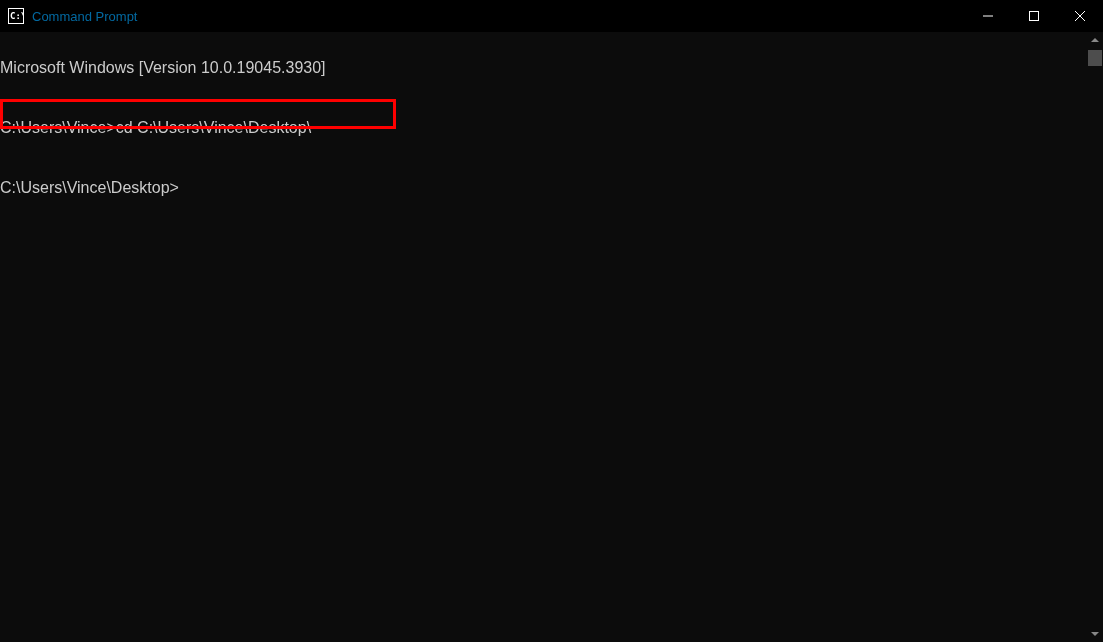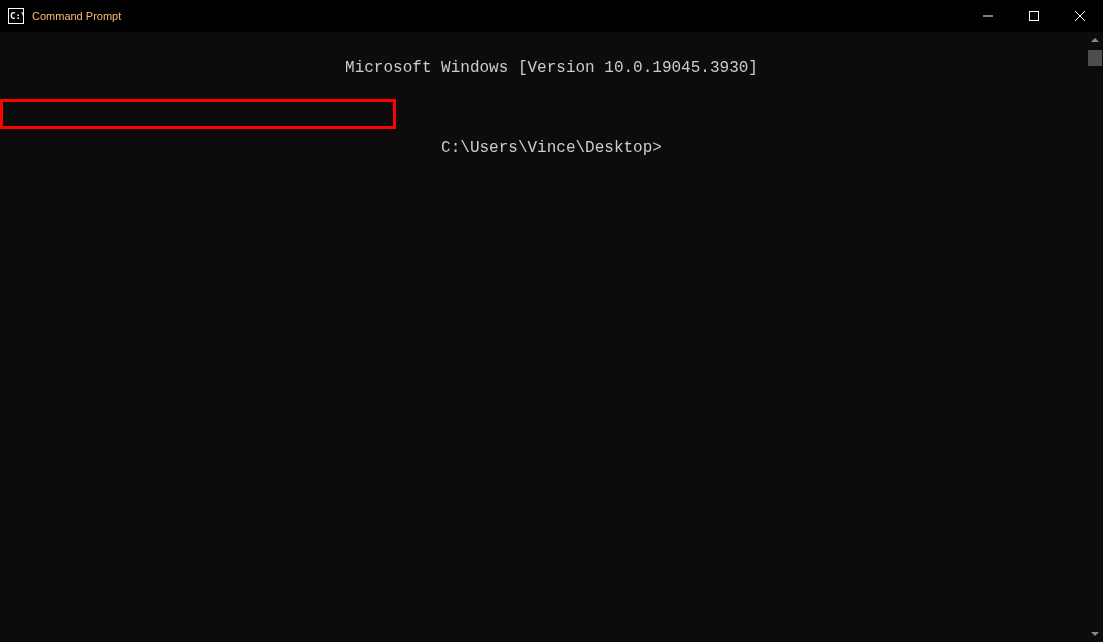--- a/index.html
+++ b/index.html
@@ -37,43 +37,42 @@
       background: #ffffff;
       display: flex;
       align-items: center;
       justify-content: center;
       font-size: 10px;
       font-weight: bold;
       color: #000000;
       font-family: sans-serif;
     }
     .titlebar-title {
-      color: #fdba74;
+      color: #0369a1;
       font-family: 'Segoe UI', sans-serif;
-      font-size: 11px;
+      font-size: 13px;
     }
     .titlebar-controls {
       display: flex;
       height: 100%;
     }
     .titlebar-btn {
       width: 46px;
       height: 32px;
       display: flex;
       align-items: center;
       justify-content: center;
       color: #ffffff;
       cursor: pointer;
     }
     .terminal-content {
       padding: 6px 0;
       line-height: 1.25;
       white-space: pre;
-      font-family: Liberation Mono, monospace;
-      text-align: center;
+      font-family: Liberation Sans, sans-serif;
     }
     .terminal-line {
       display: block;
     }
     .highlight-box {
       position: absolute;
       border: 3px solid #ff0000;
       background: transparent;
       pointer-events: none;
       left: 0px;
@@ -144,20 +143,21 @@
           <line x1="0" y1="0" x2="10" y2="10" stroke="#ffffff" stroke-width="1"></line>
           <line x1="10" y1="0" x2="0" y2="10" stroke="#ffffff" stroke-width="1"></line>
         </svg>
     </div>
   </div>
 </div>
 
 <div class="terminal-content">
 <span class="terminal-line">Microsoft Windows [Version 10.0.19045.3930]</span>
 <span class="terminal-line"></span>
+<span class="terminal-line"><span>C:\Users\Vince&gt;</span><span>cd C:\Users\Vince\Desktop\</span></span>
 <span class="terminal-line"></span>
 <span class="terminal-line">C:\Users\Vince\Desktop&gt;</span>
 </div>
 
 <div class="highlight-box"></div>
 
 <div class="scrollbar">
   <div class="scroll-arrow up">
     <svg width="8" height="4" viewBox="0 0 8 4">
         <polygon points="4,0 8,4 0,4" fill="#888888"></polygon>

